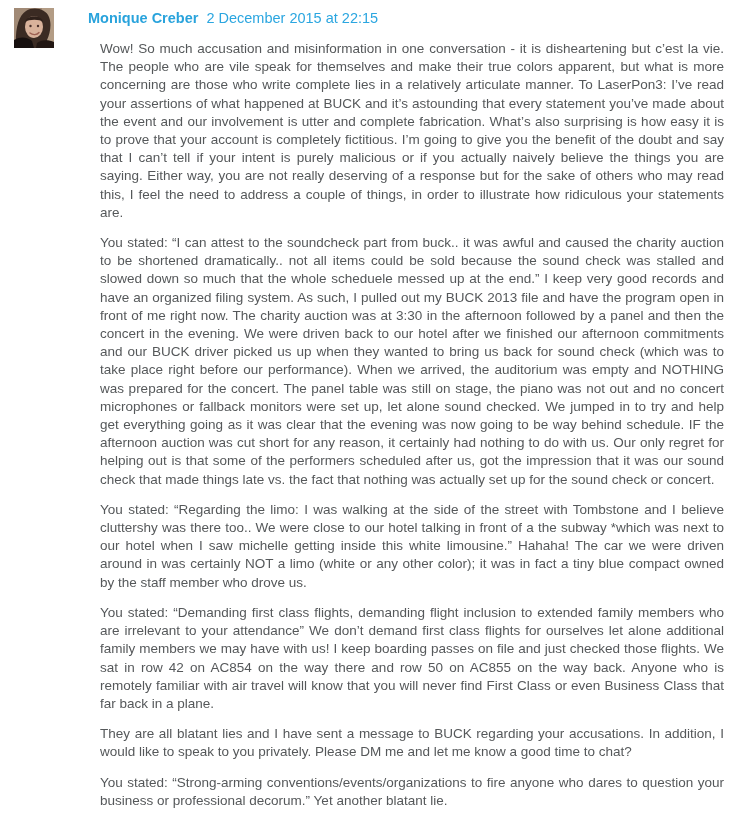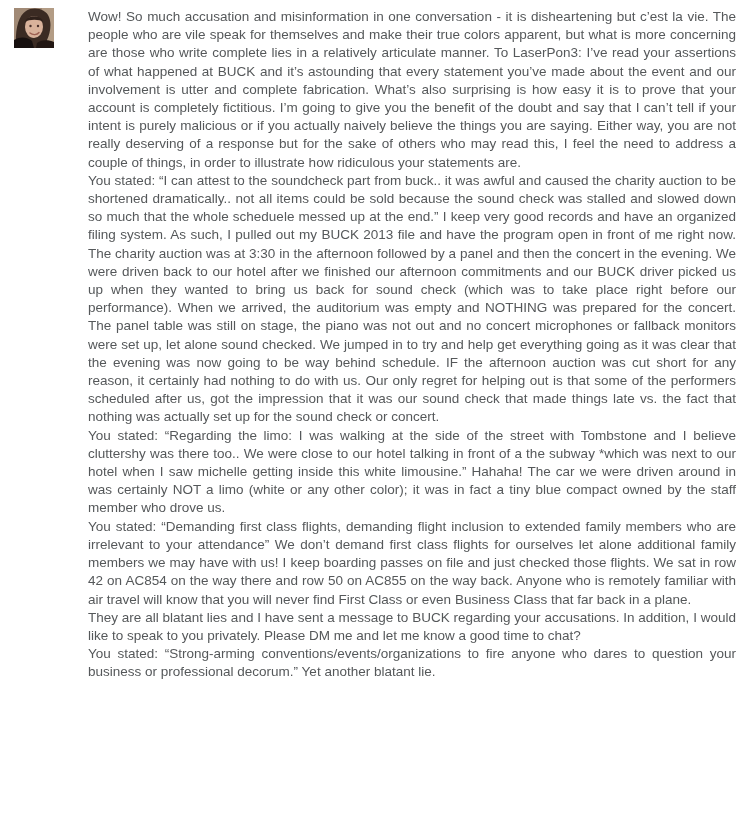--- a/index.html
+++ b/index.html
@@ -50,21 +50,21 @@
     cursor: pointer;
     margin-left: 4px;
   }
   .comment-body {
     color: #55585a;
     font-size: 13.5px;
     line-height: 18.2px;
     text-align: justify;
   }
   .comment-body p {
-    margin: 0;
+    margin: 12px;
     padding: 0;
   }
 </style>
 </head>
 <body>
 
 <div class="post">
 
   <a class="avatar">
     <span>
@@ -77,20 +77,24 @@
         <circle cx="16.5" cy="18" r="1.2" fill="#4a302a"></circle>
         <circle cx="24" cy="18" r="1.2" fill="#4a302a"></circle>
         <path d="M16 25 C19 27.5 23 27 25 24.5" stroke="#9c5f51" stroke-width="1.4" fill="none" stroke-linecap="round"></path>
         <path d="M0 40 L0 32 C6 28 14 29 18 33 L20 40 Z" fill="#17100f"></path>
         <path d="M40 40 L40 34 C34 31 26 32 23 35 L22 40 Z" fill="#221713"></path>
       </svg>
     </span>
   </a>
 
   <div class="content">
+    <div class="post-header">
+      <a class="author-link">Monique Creber</a>
+      <a class="timestamp-link">2 December 2015 at 22:15</a>
+    </div>
     <div class="comment-body">
       <p>Wow! So much accusation and misinformation in one conversation - it is disheartening but c’est la vie. The people who are vile speak for themselves and make their true colors apparent, but what is more concerning are those who write complete lies in a relatively articulate manner. To LaserPon3: I’ve read your assertions of what happened at BUCK and it’s astounding that every statement you’ve made about the event and our involvement is utter and complete fabrication. What’s also surprising is how easy it is to prove that your account is completely fictitious. I’m going to give you the benefit of the doubt and say that I can’t tell if your intent is purely malicious or if you actually naively believe the things you are saying. Either way, you are not really deserving of a response but for the sake of others who may read this, I feel the need to address a couple of things, in order to illustrate how ridiculous your statements are.</p>
       <p>You stated: “I can attest to the soundcheck part from buck.. it was awful and caused the charity auction to be shortened dramatically.. not all items could be sold because the sound check was stalled and slowed down so much that the whole scheduele messed up at the end.” I keep very good records and have an organized filing system. As such, I pulled out my BUCK 2013 file and have the program open in front of me right now. The charity auction was at 3:30 in the afternoon followed by a panel and then the concert in the evening. We were driven back to our hotel after we finished our afternoon commitments and our BUCK driver picked us up when they wanted to bring us back for sound check (which was to take place right before our performance). When we arrived, the auditorium was empty and NOTHING was prepared for the concert. The panel table was still on stage, the piano was not out and no concert microphones or fallback monitors were set up, let alone sound checked. We jumped in to try and help get everything going as it was clear that the evening was now going to be way behind schedule. IF the afternoon auction was cut short for any reason, it certainly had nothing to do with us. Our only regret for helping out is that some of the performers scheduled after us, got the impression that it was our sound check that made things late vs. the fact that nothing was actually set up for the sound check or concert.</p>
       <p>You stated: “Regarding the limo: I was walking at the side of the street with Tombstone and I believe cluttershy was there too.. We were close to our hotel talking in front of a the subway *which was next to our hotel when I saw michelle getting inside this white limousine.” Hahaha! The car we were driven around in was certainly NOT a limo (white or any other color); it was in fact a tiny blue compact owned by the staff member who drove us.</p>
       <p>You stated: “Demanding first class flights, demanding flight inclusion to extended family members who are irrelevant to your attendance” We don’t demand first class flights for ourselves let alone additional family members we may have with us! I keep boarding passes on file and just checked those flights. We sat in row 42 on AC854 on the way there and row 50 on AC855 on the way back. Anyone who is remotely familiar with air travel will know that you will never find First Class or even Business Class that far back in a plane.</p>
       <p>They are all blatant lies and I have sent a message to BUCK regarding your accusations. In addition, I would like to speak to you privately. Please DM me and let me know a good time to chat?</p>
       <p>You stated: “Strong-arming conventions/events/organizations to fire anyone who dares to question your business or professional decorum.” Yet another blatant lie.</p>
     </div>
   </div>
 

